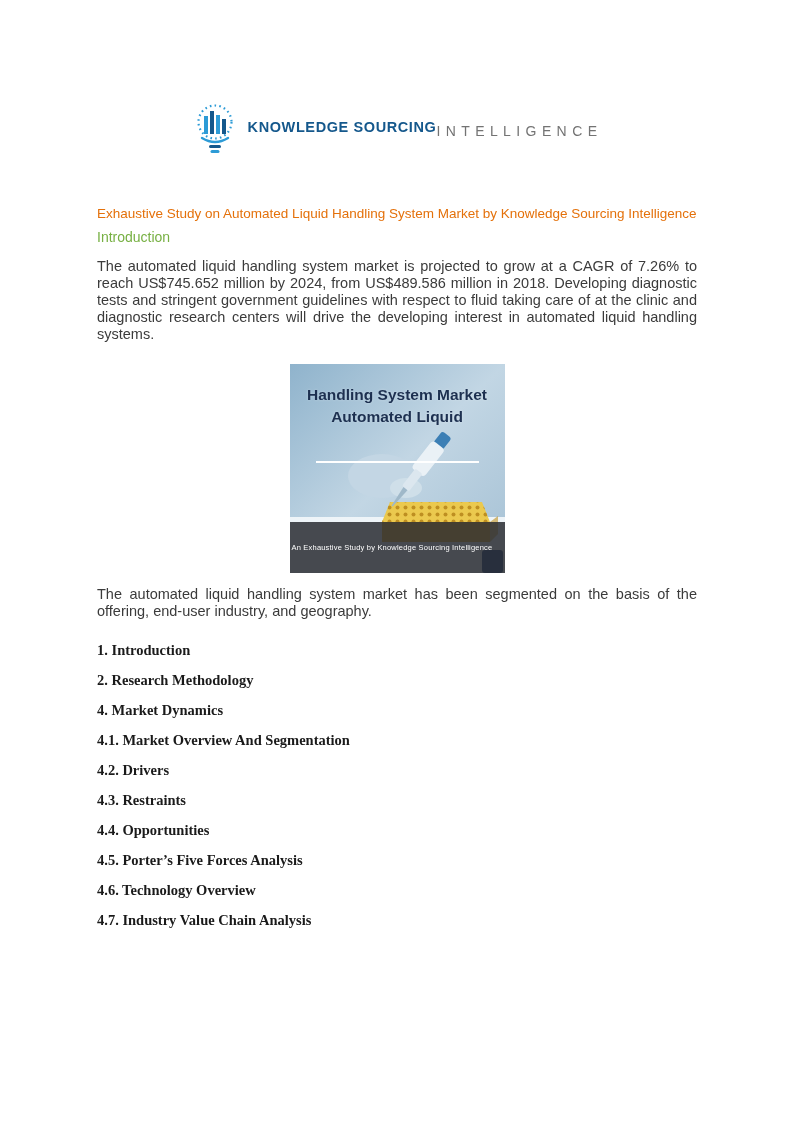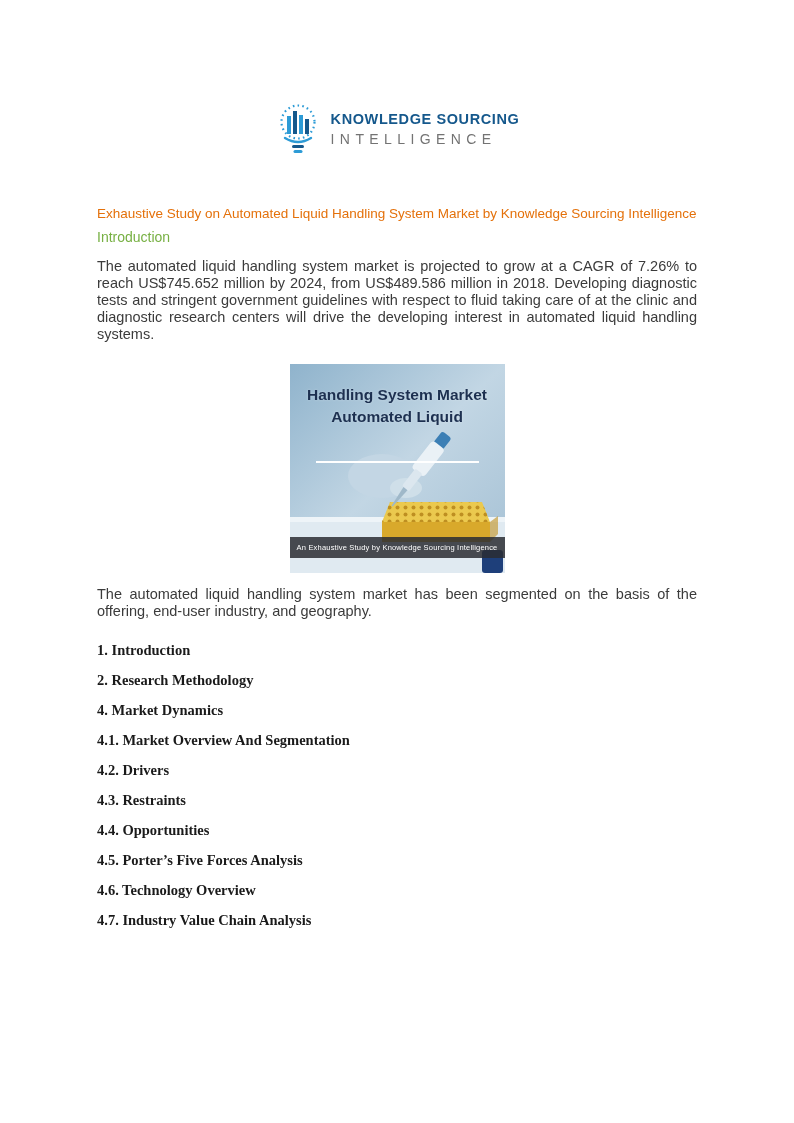--- a/index.html
+++ b/index.html
@@ -2,40 +2,40 @@
 <html><head>
 <meta charset="utf-8">
 <style>
   * { margin:0; padding:0; box-sizing:border-box; }
   html,body { background:#ffffff; }
   body { font-family:"Liberation Sans", sans-serif; }
   .page { position:relative; width:794px; height:1123px; margin:0 auto; background:#ffffff; overflow:hidden; }
 
   
   .logo { margin-top:102px; display:flex; justify-content:center; align-items:center; gap:10px; }
-  .logo-text { display:flex; flex-direction:column; }
+  .logo-text { display:flex; }
   .logo-line1 { font-size:14.5px; font-weight:bold; color:#15588C; letter-spacing:0.6px; }
   .logo-line2 { font-size:14px; color:#737373; letter-spacing:5.4px; margin-top:4px; }
 
   
   .doc-title { margin:50px 97px 0; text-align:left; color:#E4710B; font-size:13.5px; font-weight:400; }
   .h-green  { margin:8px 97px 0; color:#77B043; font-size:14px; font-weight:400; }
   .para     { margin:13px 97px 0; font-size:14.5px; line-height:17px; text-align:justify; color:#3b3b3b; }
   .h-seg    { margin:20px 97px 0; font-size:14.5px; font-weight:bold; color:#262626; }
 
   
   .hero { position:relative; width:215px; height:209px; margin:21px auto 0; overflow:hidden; }
   .hero-bg { position:absolute; left:0; top:0; width:215px; height:209px; }
   .hero-title { position:relative; z-index:2; text-align:center; padding-top:20px;
                 color:#1d3050; font-weight:bold; font-size:15.5px; line-height:22px;
                 text-shadow:0 0 3px rgba(255,255,255,0.35); }
   .hero-line { position:absolute; z-index:2; left:26px; right:26px; top:97px; height:2px; background:#ffffff; }
-  .hero-caption { position:absolute; z-index:3; left:0; right:0; bottom:15px;
+  .hero-caption { position:absolute; z-index:3; left:0; right:0; bottom:0;
                   background:rgba(42,45,50,0.85); color:#ffffff; font-size:7.5px;
-                  text-align:center; padding:6px 2px; letter-spacing:0.2px; }
+                  text-align:left; padding:21px 2px; letter-spacing:0.2px; }
 
   
   .toc-list { margin:22px 97px 0; }
   .toc-item { margin:0 0 13px 0; font-family:"Liberation Serif", serif; font-weight:bold;
               font-size:14.5px; line-height:17px; color:#1a1a1a; }
 </style>
 </head>
 <body>
 
 <div class="page">

